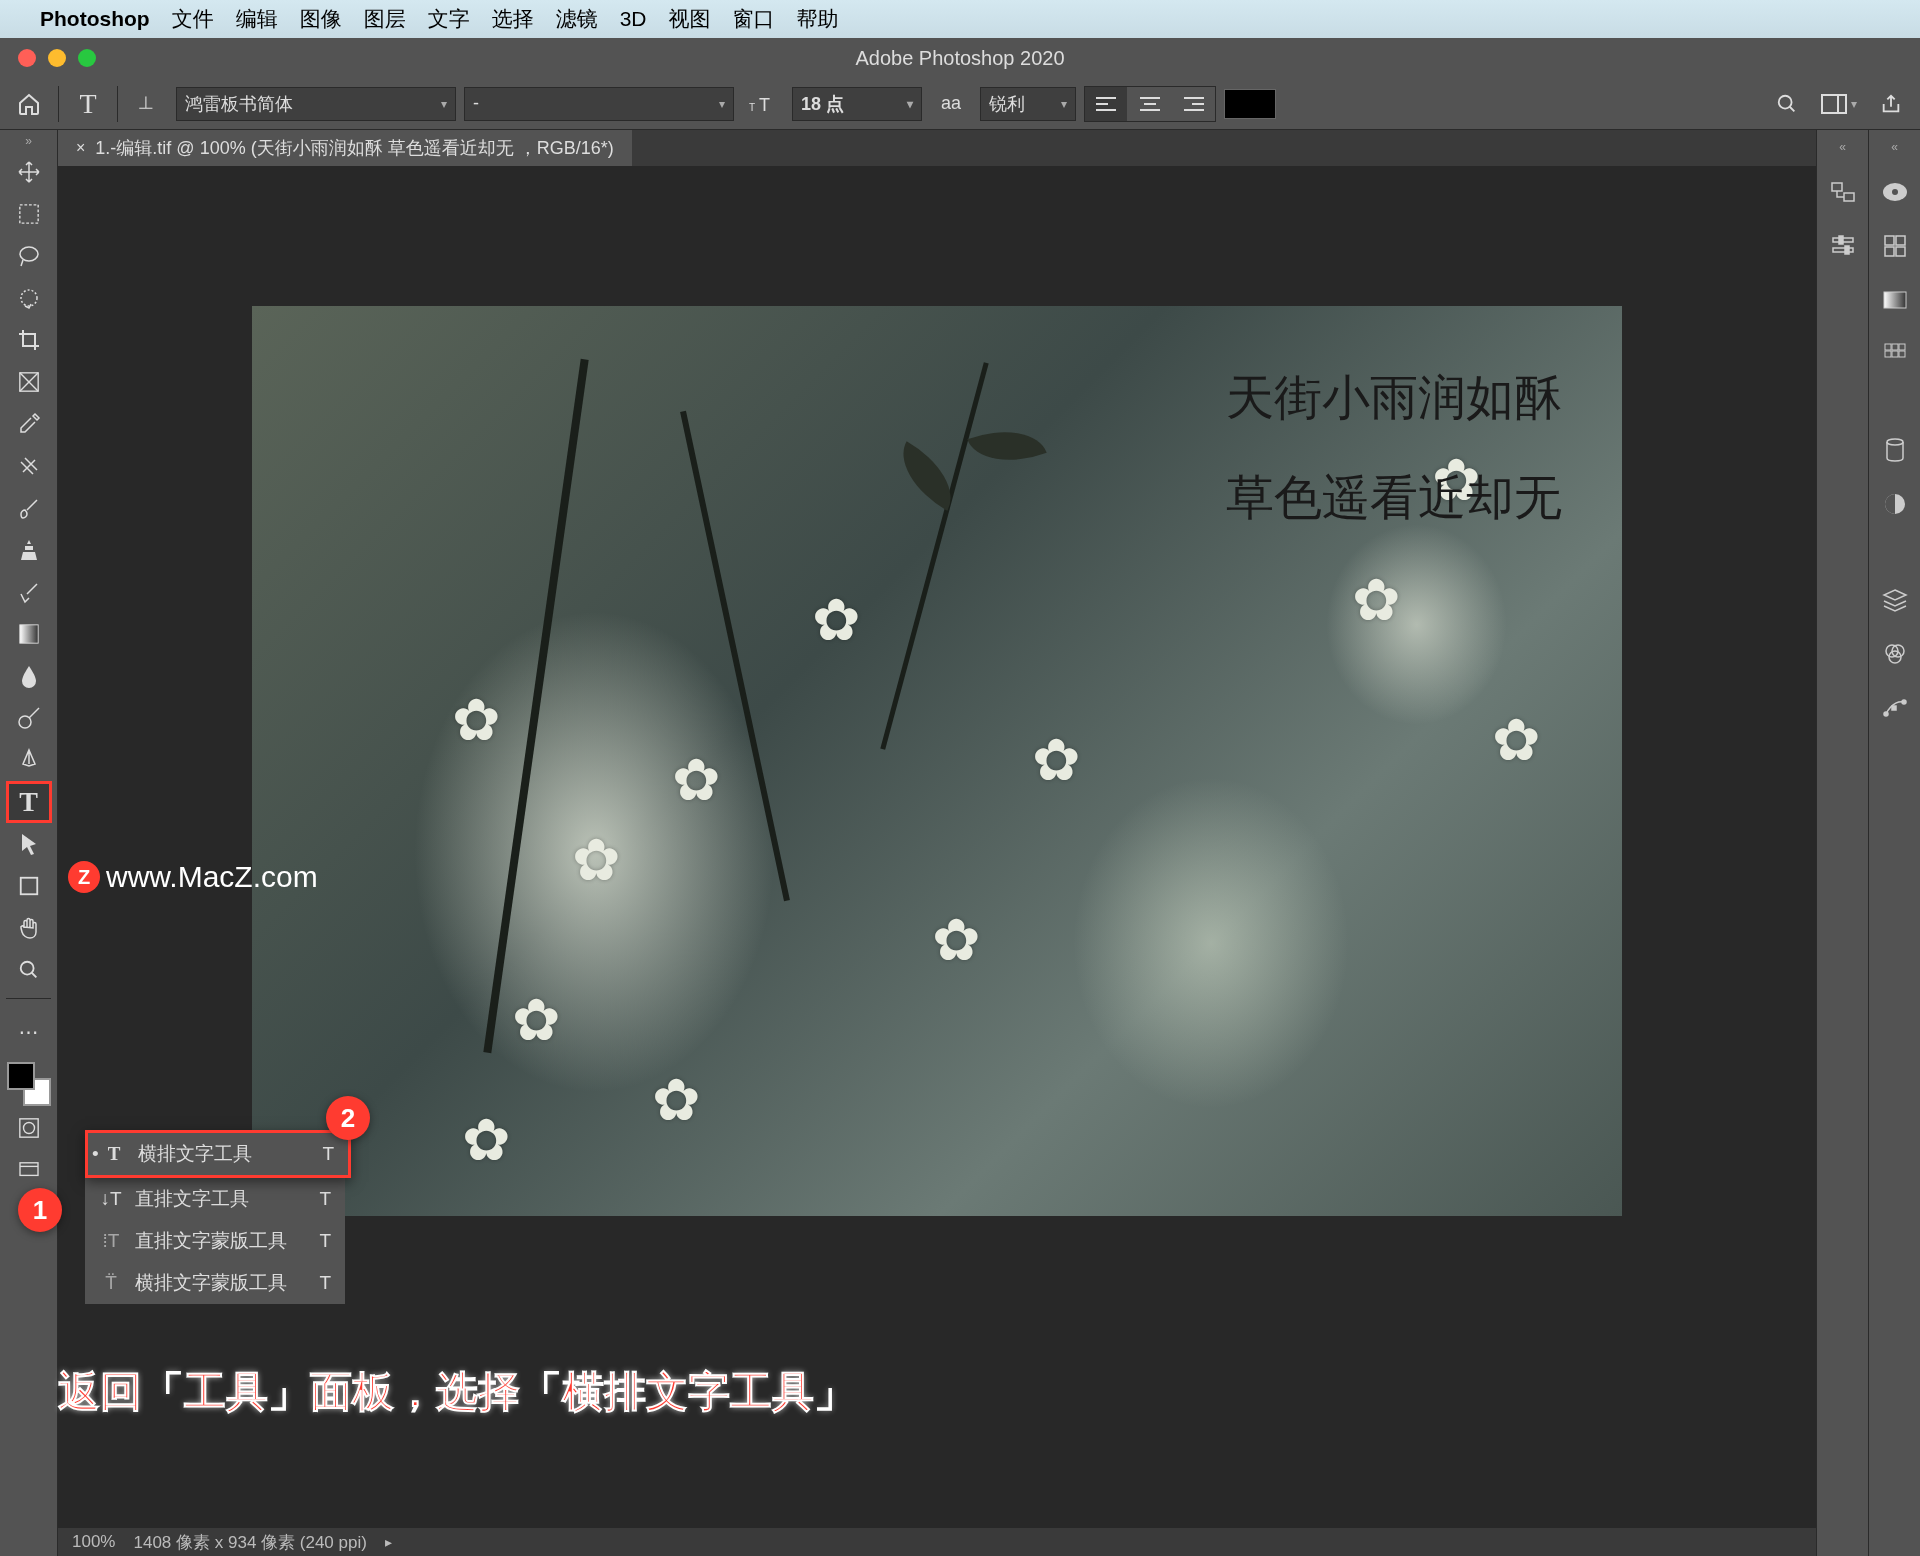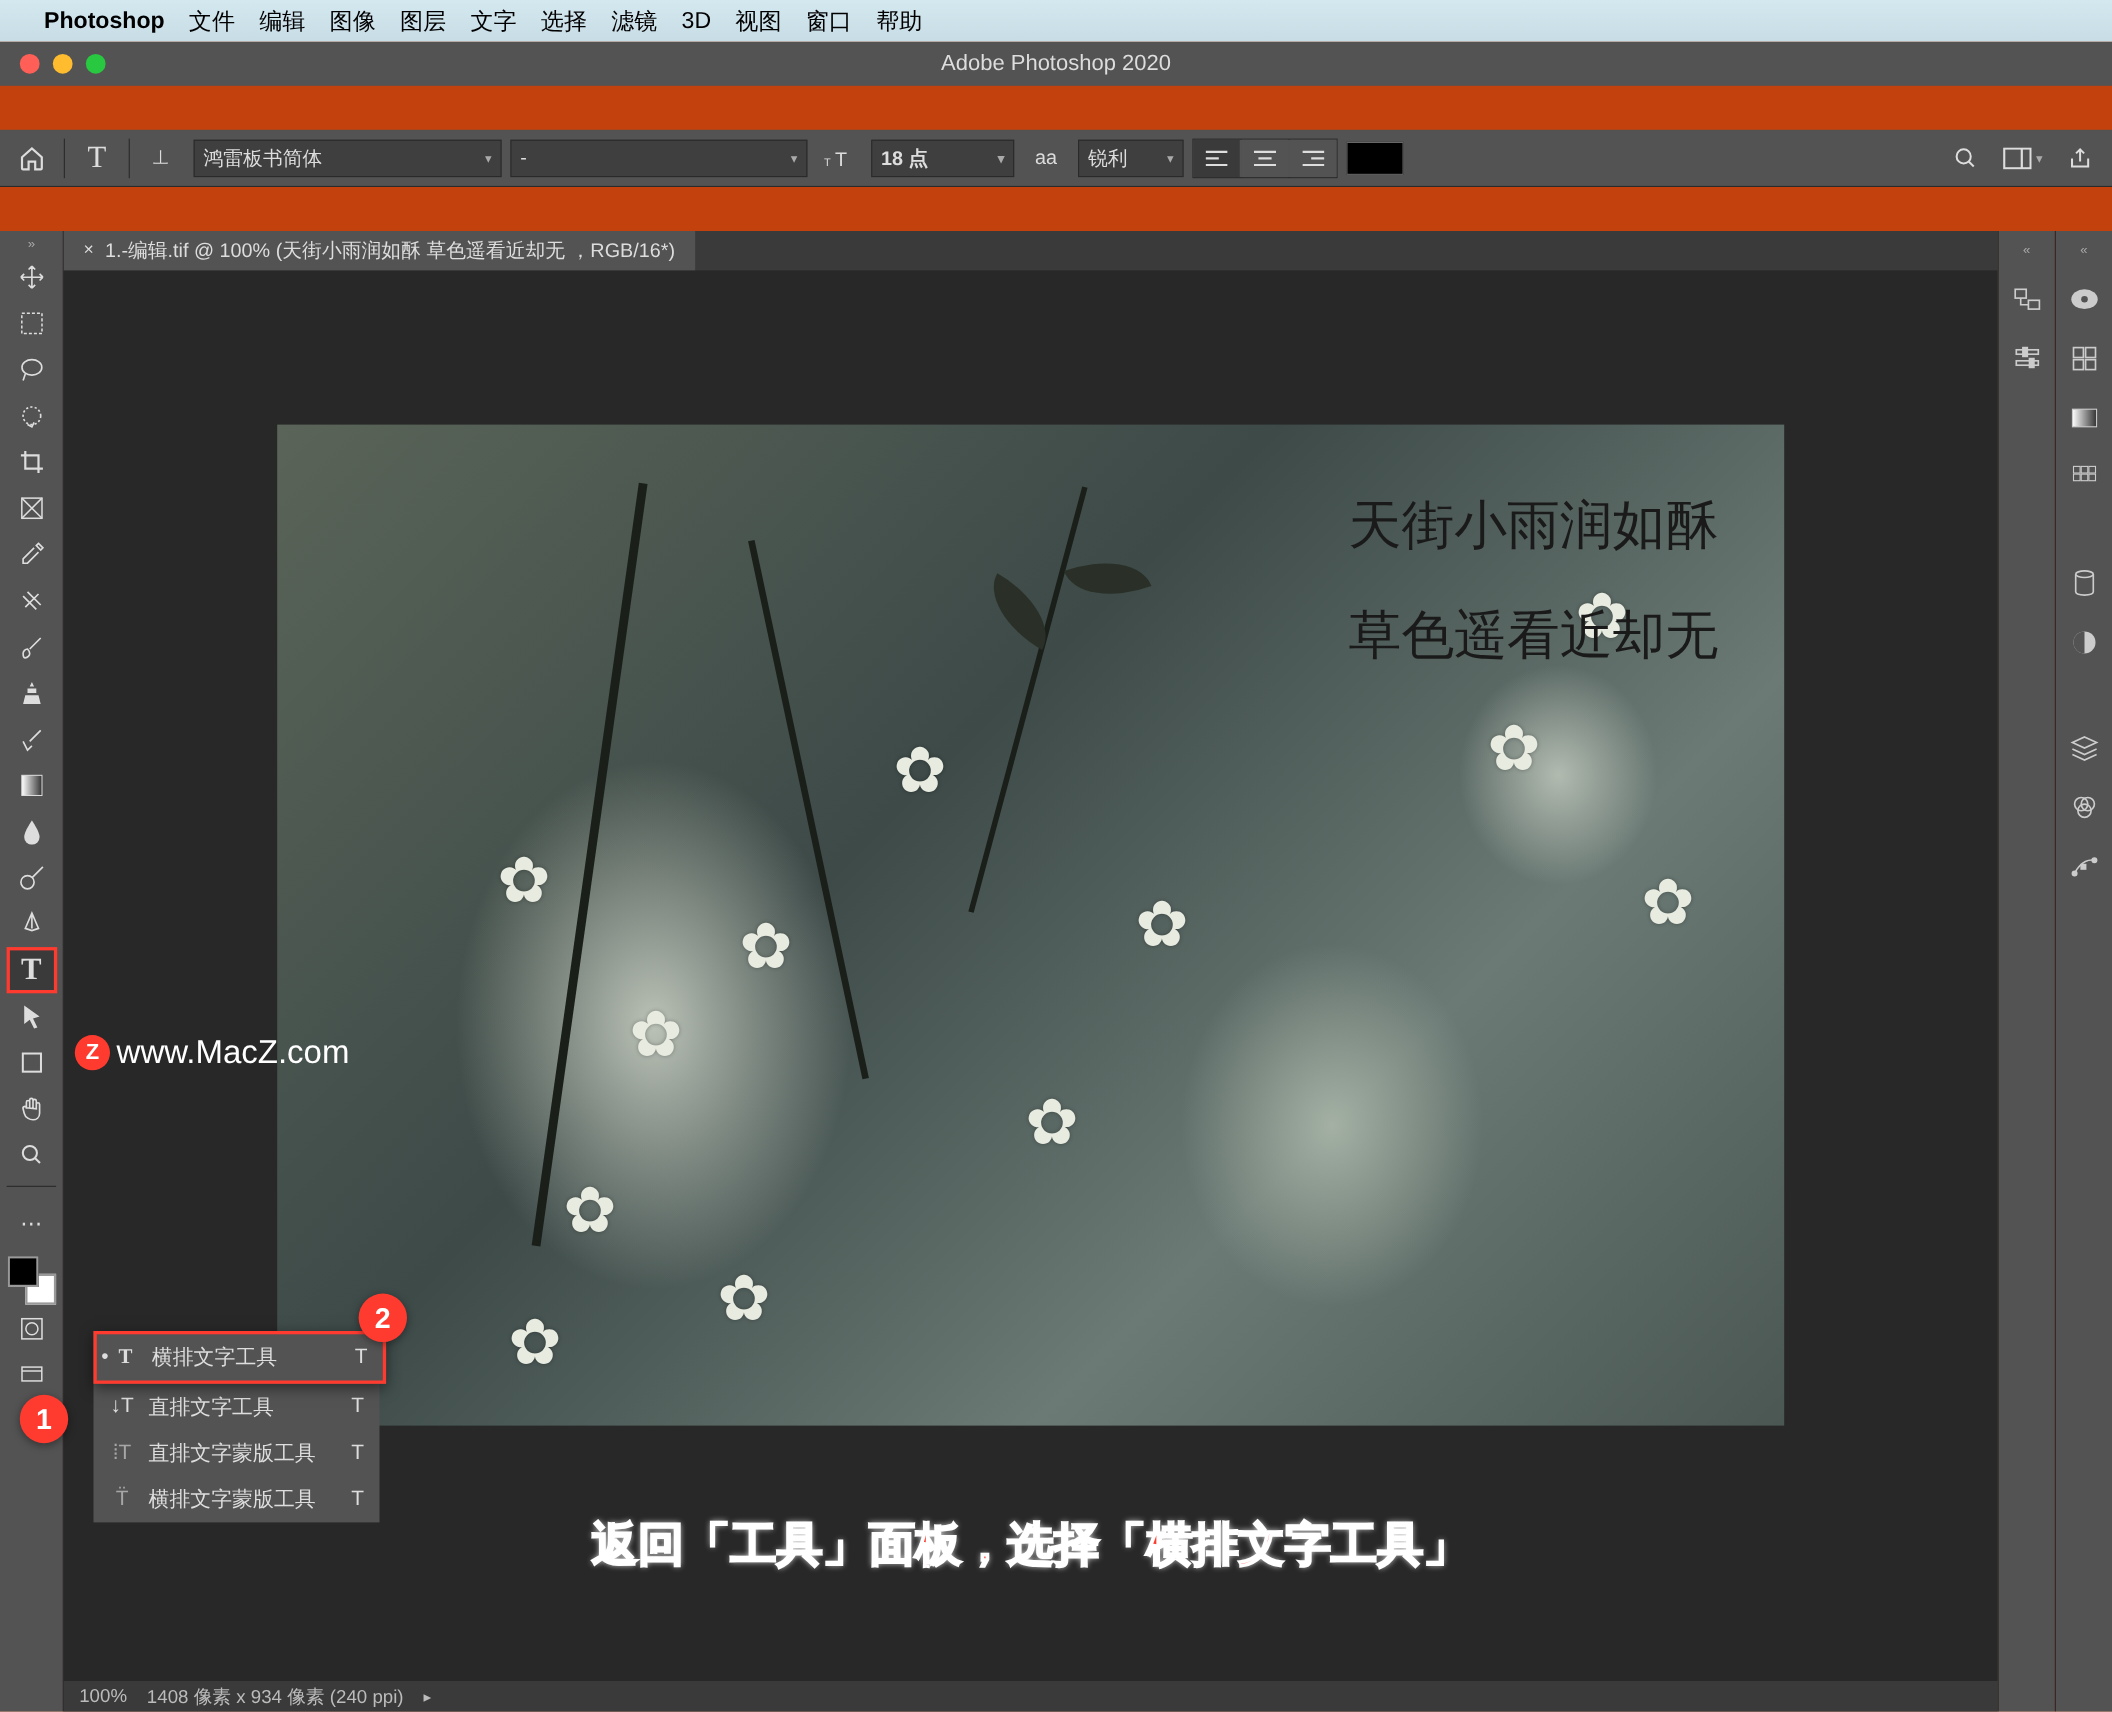--- a/index.html
+++ b/index.html
@@ -4,21 +4,21 @@
   <style>
     * { margin: 0; padding: 0; box-sizing: border-box; font-family: -apple-system, "Helvetica Neue", Arial, sans-serif; }
     body { width: 1920px; height: 1556px; background: #fff; overflow: hidden; }
     
     
     .menubar { height: 38px; background: linear-gradient(#d4e8f0, #c8dce5); display: flex; align-items: center; padding: 0 18px; font-size: 21px; color: #000; gap: 22px; }
     .menubar .apple { font-size: 24px; }
     .menubar .app-name { font-weight: bold; }
     
     
-    .window { background: #c2410c; height: calc(100% - 38px); display: flex; flex-direction: column; gap: 40px; }
+    .window { background: #3b82f6; height: calc(100% - 38px); display: flex; flex-direction: column; }
     .titlebar { height: 40px; background: #535353; display: flex; align-items: center; position: relative; }
     .traffic { display: flex; gap: 12px; padding-left: 18px; }
     .traffic span { width: 18px; height: 18px; border-radius: 50%; display: block; }
     .tr { background: #ff5f57; } .ty { background: #febc2e; } .tg { background: #28c840; }
     .window-title { position: absolute; left: 0; right: 0; text-align: center; color: #ddd; font-size: 20px; pointer-events: none; }
     
     
     .options-bar { height: 52px; background: #535353; border-bottom: 1px solid #2a2a2a; display: flex; align-items: center; padding: 0 8px; gap: 8px; }
     .opt-btn { width: 42px; height: 42px; display: flex; align-items: center; justify-content: center; color: #ddd; font-size: 22px; }
     .opt-sep { width: 1px; height: 36px; background: #2a2a2a; }
@@ -81,21 +81,21 @@
     .flyout-item.active::before { content: "•"; position: absolute; left: 4px; }
     .flyout-item .key { margin-left: auto; }
     .flyout-item .ficon { width: 24px; display: inline-flex; justify-content: center; }
     .flyout-rest { position: absolute; left: 85px; top: 1048px; background: #535353; z-index: 19; }
     
     .badge { position: absolute; width: 44px; height: 44px; background: #ff3b30; border-radius: 50%; color: #fff; font-size: 26px; font-weight: bold; display: flex; align-items: center; justify-content: center; z-index: 25; box-shadow: 0 2px 8px rgba(0,0,0,0.4); }
     .badge1 { left: 18px; top: 1058px; }
     .badge2 { left: 326px; top: 966px; }
     
     
-    .caption { position: absolute; left: 0; right: 0; bottom: 96px; text-align: center; font-size: 42px; font-weight: bold; color: #ff3b30; -webkit-text-stroke: 2px #fff; text-shadow: 0 0 6px #fff; z-index: 15; }
+    .caption { position: absolute; left: 0; right: 0; bottom: 108px; font-size: 42px; font-weight: normal; color: #ff3b30; -webkit-text-stroke: 2px #fff; text-shadow: 0 0 6px #fff; z-index: 15; }
     
     
     .status-bar { height: 28px; background: #3a3a3a; color: #bbb; font-size: 17px; display: flex; align-items: center; padding: 14px 14px; gap: 18px; }
     .status-bar .chev-r { font-size: 14px; }
     
     
     .right-panels { display: flex; }
     .panel-col { width: 52px; background: #535353; border-left: 1px solid #2a2a2a; display: flex; flex-direction: column; align-items: center; padding-top: 10px; gap: 18px; }
     .panel-col .chev { color: #aaa; font-size: 12px; height: 16px; }
     .picon { width: 36px; height: 36px; display: flex; align-items: center; justify-content: center; color: #ccc; font-size: 22px; }

